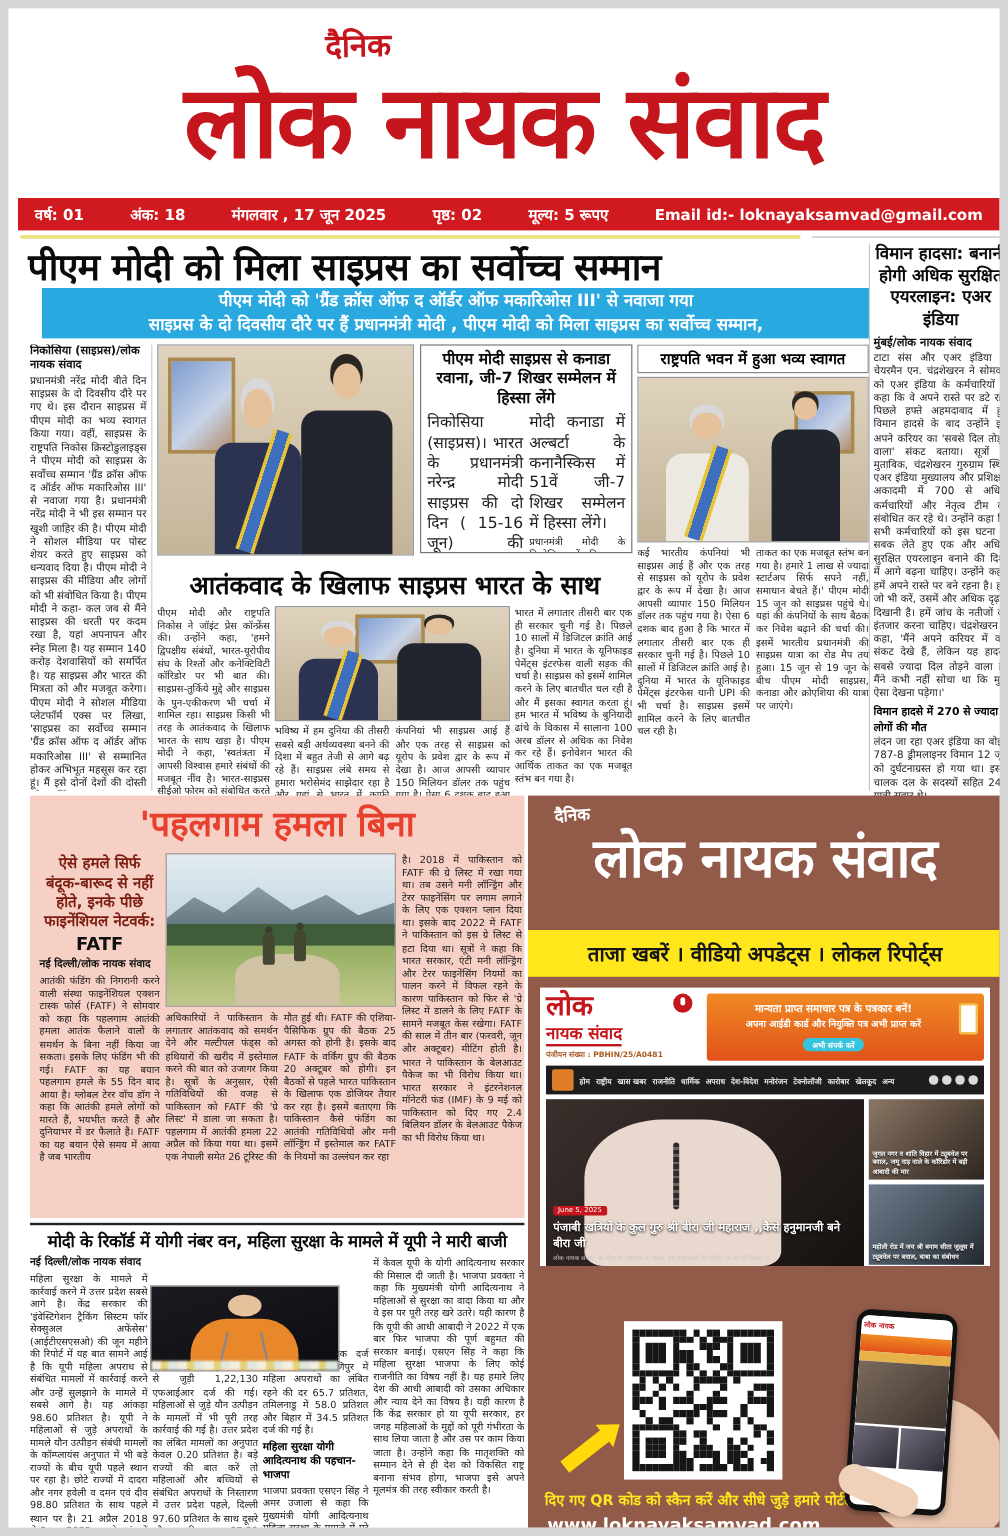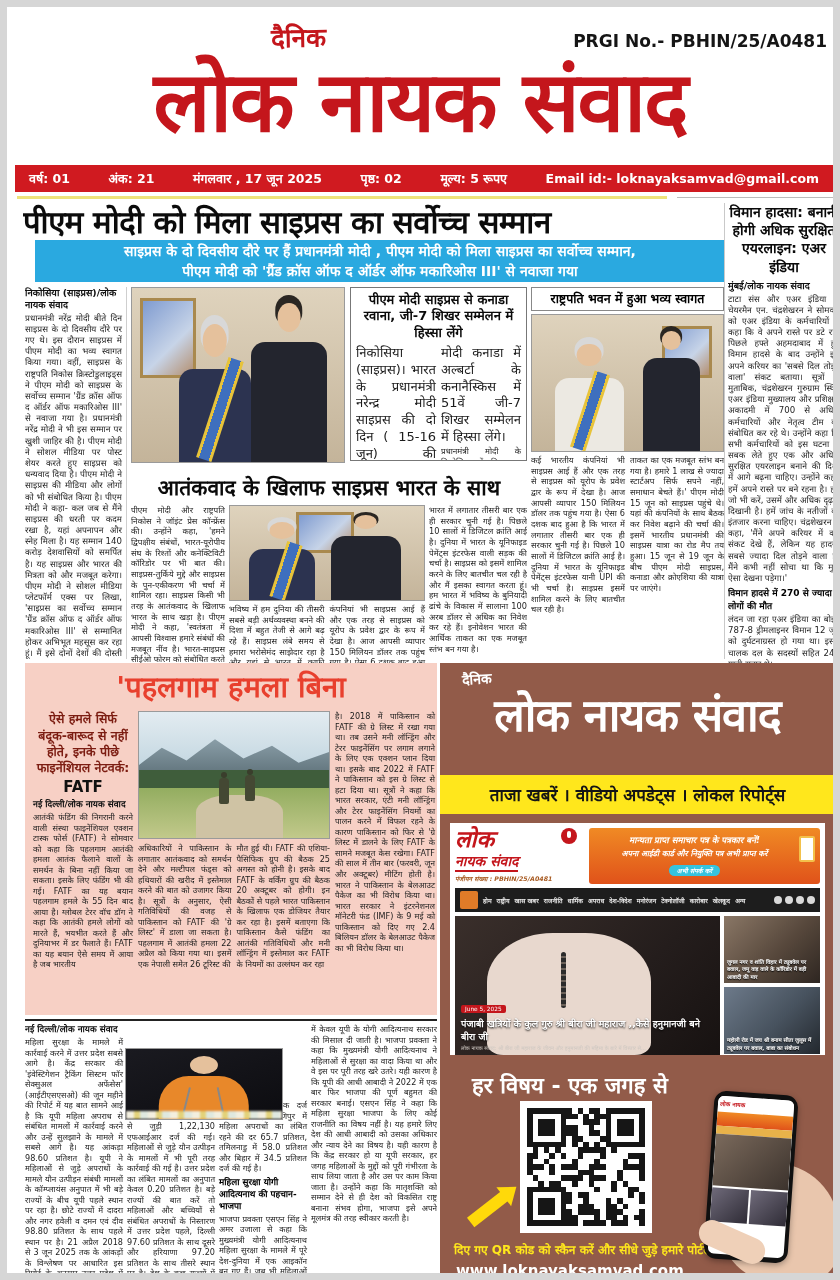--- a/index.html
+++ b/index.html
@@ -71,21 +71,21 @@
   
   .ad { left:433px; top:656px; width:395px; height:611px; background:#925b49; overflow:hidden; color:#fff; }
   .ad-dainik { position:absolute; left:22px; top:6px; font-size:14px; font-weight:700; transform:rotate(-4deg); }
   .ad-title { position:absolute; left:0; top:20px; width:100%; text-align:center; font-size:45px;
               font-weight:800; letter-spacing:-1px; white-space:nowrap; }
   .ad-tag { position:absolute; left:0; top:78px; width:100%; text-align:center; font-size:22px; font-weight:800; }
   .ad-ticker { position:absolute; left:0; top:112px; width:100%; background:#ffe71c; color:#151515;
                font-size:17px; font-weight:800; text-align:center; padding:8px 0; white-space:nowrap; overflow:hidden; }
   .site-card { position:absolute; left:10px; top:160px; width:375px; height:232px; background:#fff;
                padding:5px; color:#222; }
-  .site-head { display:flex; gap:6px; height:56px;font-style:italic; }
+  .site-head { display:flex; gap:6px; height:56px; }
   .site-logo { width:128px; position:relative; }
   .site-logo .l1 { color:#c4161c; font-size:23px; font-weight:800; line-height:1; }
   .site-logo .l2 { color:#c4161c; font-size:14px; font-weight:800; border-bottom:2px solid #c4161c; display:inline-block; }
   .site-reg { font-size:6.3px; color:#a85b22; font-weight:700; margin-top:2px; }
   .mic { position:absolute; right:6px; top:0; width:16px; height:16px; background:#c4161c; border-radius:50%; }
   .mic::after { content:""; position:absolute; left:6px; top:3px; width:4px; height:7px; background:#fff; border-radius:2px; }
   .site-banner { flex:1; background:linear-gradient(180deg,#f08a24,#e0521a); border-radius:3px; color:#fff;
                  text-align:center; padding:6px 26px 4px 6px; position:relative; }
   .site-banner .b1 { font-size:8.6px; font-weight:800; }
   .site-banner .b2 { font-size:7.8px; font-weight:700; margin-top:2px; }
@@ -166,38 +166,37 @@
 
   .crowd1 { background:linear-gradient(135deg,#8a7766,#57483c 55%,#2e2621); }
   .crowd2 { background:linear-gradient(135deg,#6d7a8a,#47525e 55%,#23282e); }
 </style>
 </head>
 <body>
 
 <div class="page">
 
   <div class="abs dainik">दैनिक</div>
-  <div class="abs prgi">PRGI No.- PBHIN/25/A0481</div>
   <div class="abs masthead">लोक नायक संवाद</div>
 
   <div class="abs infobar">
     <span>वर्ष: 01</span>
-    <span>अंक: 21</span>
+    <span>अंक: 18</span>
     <span>मंगलवार , 17 जून 2025</span>
     <span>पृष्ठ: 02</span>
     <span>मूल्य: 5 रूपए</span>
     <span>Email id:- loknayaksamvad@gmail.com</span>
   </div>
   <div class="abs yellowline"></div>
   <div class="abs grayline"></div>
 
   <div class="abs main-headline">पीएम मोदी को मिला साइप्रस का सर्वोच्च सम्मान</div>
   <div class="abs blue-strip">
+    <span>पीएम मोदी को 'ग्रैंड क्रॉस ऑफ द ऑर्डर ऑफ मकारिओस III' से नवाजा गया</span>
     <span>साइप्रस के दो दिवसीय दौरे पर हैं प्रधानमंत्री मोदी , पीएम मोदी को मिला साइप्रस का सर्वोच्च सम्मान,</span>
-    <span>पीएम मोदी को 'ग्रैंड क्रॉस ऑफ द ऑर्डर ऑफ मकारिओस III' से नवाजा गया</span>
   </div>
 
   <div class="abs vrule"></div>
   <div class="abs airindia">
     <h2>विमान हादसा: बनानी होगी अधिक सुरक्षित एयरलाइन: एअर इंडिया</h2>
     <div class="byline">मुंबई/लोक नायक संवाद</div>
     <div class="bodytxt">टाटा संस और एअर इंडिया के चेयरमैन एन. चंद्रशेखरन ने सोमवार को एअर इंडिया के कर्मचारियों से कहा कि वे अपने रास्ते पर डटे रहें। पिछले हफ्ते अहमदाबाद में हुए विमान हादसे के बाद उन्होंने इसे अपने करियर का 'सबसे दिल तोड़ने वाला' संकट बताया। सूत्रों के मुताबिक, चंद्रशेखरन गुरुग्राम स्थित एअर इंडिया मुख्यालय और प्रशिक्षण अकादमी में 700 से अधिक कर्मचारियों और नेतृत्व टीम को संबोधित कर रहे थे। उन्होंने कहा कि सभी कर्मचारियों को इस घटना से सबक लेते हुए एक और अधिक सुरक्षित एयरलाइन बनाने की दिशा में आगे बढ़ना चाहिए। उन्होंने कहा, हमें अपने रास्ते पर बने रहना है। हम जो भी करें, उसमें और अधिक दृढ़ता दिखानी है। हमें जांच के नतीजों का इंतजार करना चाहिए। चंद्रशेखरन ने कहा, 'मैंने अपने करियर में कई संकट देखे हैं, लेकिन यह हादसा सबसे ज्यादा दिल तोड़ने वाला है। मैंने कभी नहीं सोचा था कि मुझे ऐसा देखना पड़ेगा।'</div>
     <div class="sub">विमान हादसे में 270 से ज्यादा लोगों की मौत</div>
     <div class="bodytxt">लंदन जा रहा एअर इंडिया का बोइंग 787-8 ड्रीमलाइनर विमान 12 जून को दुर्घटनाग्रस्त हो गया था। इसमें चालक दल के सदस्यों सहित 242 यात्री सवार थे।</div>
   </div>
@@ -302,20 +301,21 @@
         <div class="twocol" style="margin-top:4px;">
           <div class="bodytxt" style="font-size:8.1px">अधिकारियों ने पाकिस्तान के लगातार आतंकवाद को समर्थन देने और मल्टीपल फंड्स को हथियारों की खरीद में इस्तेमाल करने की बात को उजागर किया है। सूत्रों के अनुसार, ऐसी गतिविधियों की वजह से पाकिस्तान को FATF की 'ग्रे लिस्ट' में डाला जा सकता है। पहलगाम में आतंकी हमला 22 अप्रैल को किया गया था। इसमें एक नेपाली समेत 26 टूरिस्ट की</div>
           <div class="bodytxt" style="font-size:8.1px">मौत हुई थी। FATF की एशिया-पैसिफिक ग्रुप की बैठक 25 अगस्त को होनी है। इसके बाद FATF के वर्किंग ग्रुप की बैठक 20 अक्टूबर को होगी। इन बैठकों से पहले भारत पाकिस्तान के खिलाफ एक डोजियर तैयार कर रहा है। इसमें बताएगा कि पाकिस्तान कैसे फंडिंग का आतंकी गतिविधियों और मनी लॉन्ड्रिंग में इस्तेमाल कर FATF के नियमों का उल्लंघन कर रहा</div>
         </div>
       </div>
       <div class="bodytxt" style="font-size:8.1px">है। 2018 में पाकिस्तान को FATF की ग्रे लिस्ट में रखा गया था। तब उसने मनी लॉन्ड्रिंग और टेरर फाइनेंसिंग पर लगाम लगाने के लिए एक एक्शन प्लान दिया था। इसके बाद 2022 में FATF ने पाकिस्तान को इस ग्रे लिस्ट से हटा दिया था। सूत्रों ने कहा कि भारत सरकार, एंटी मनी लॉन्ड्रिंग और टेरर फाइनेंसिंग नियमों का पालन करने में विफल रहने के कारण पाकिस्तान को फिर से 'ग्रे लिस्ट में डालने के लिए FATF के सामने मजबूत केस रखेगा। FATF की साल में तीन बार (फरवरी, जून और अक्टूबर) मीटिंग होती है। भारत ने पाकिस्तान के बेलआउट पैकेज का भी विरोध किया था। भारत सरकार ने इंटरनेशनल मॉनेटरी फंड (IMF) के 9 मई को पाकिस्तान को दिए गए 2.4 बिलियन डॉलर के बेलआउट पैकेज का भी विरोध किया था।</div>
     </div>
   </div>
 
   <div class="abs yogi">
+    <h2>मोदी के रिकॉर्ड में योगी नंबर वन, महिला सुरक्षा के मामले में यूपी ने मारी बाजी</h2>
     <div style="position:relative;">
       <div class="yogi-photo photo-frame dark-photo">
         <div class="robe"></div>
         <div class="head" style="top:10%;width:18%;height:26%;left:50%;"></div>
         <div class="micline" style="left:38%; transform:rotate(14deg);"></div>
         <div class="micline" style="left:60%; transform:rotate(-12deg);"></div>
         <div class="flowers"></div>
       </div>
       <div class="yogi-grid">
         <div>
@@ -386,21 +386,20 @@
           <div class="thumb crowd1" style="margin-bottom:4px;">
             <div class="cap">जुगल नगर व शांति विहार में ट्यूबवेल पर बवाल, जमू वाड़ वाले के कॉरिडोर में बड़ी आबादी की मार</div>
           </div>
           <div class="thumb crowd2">
             <div class="cap">महोली रोड में जय श्री बनाम सीता जुलूस में ट्यूबवेल पर बवाल, बाबा का संबोधन</div>
           </div>
         </div>
       </div>
     </div>
 
-    <div class="qr-heading">हर विषय - एक जगह से</div>
     <div class="qr-wrap">
         <div class="qr-grid" id="qr">
           <i style="left:0%;top:0%"></i>
           <i style="left:4.761904761904762%;top:0%"></i>
           <i style="left:9.523809523809524%;top:0%"></i>
           <i style="left:14.285714285714286%;top:0%"></i>
           <i style="left:19.047619047619047%;top:0%"></i>
           <i style="left:23.80952380952381%;top:0%"></i>
           <i style="left:28.571428571428573%;top:0%"></i>
           <i style="left:33.333333333333336%;top:0%"></i>

